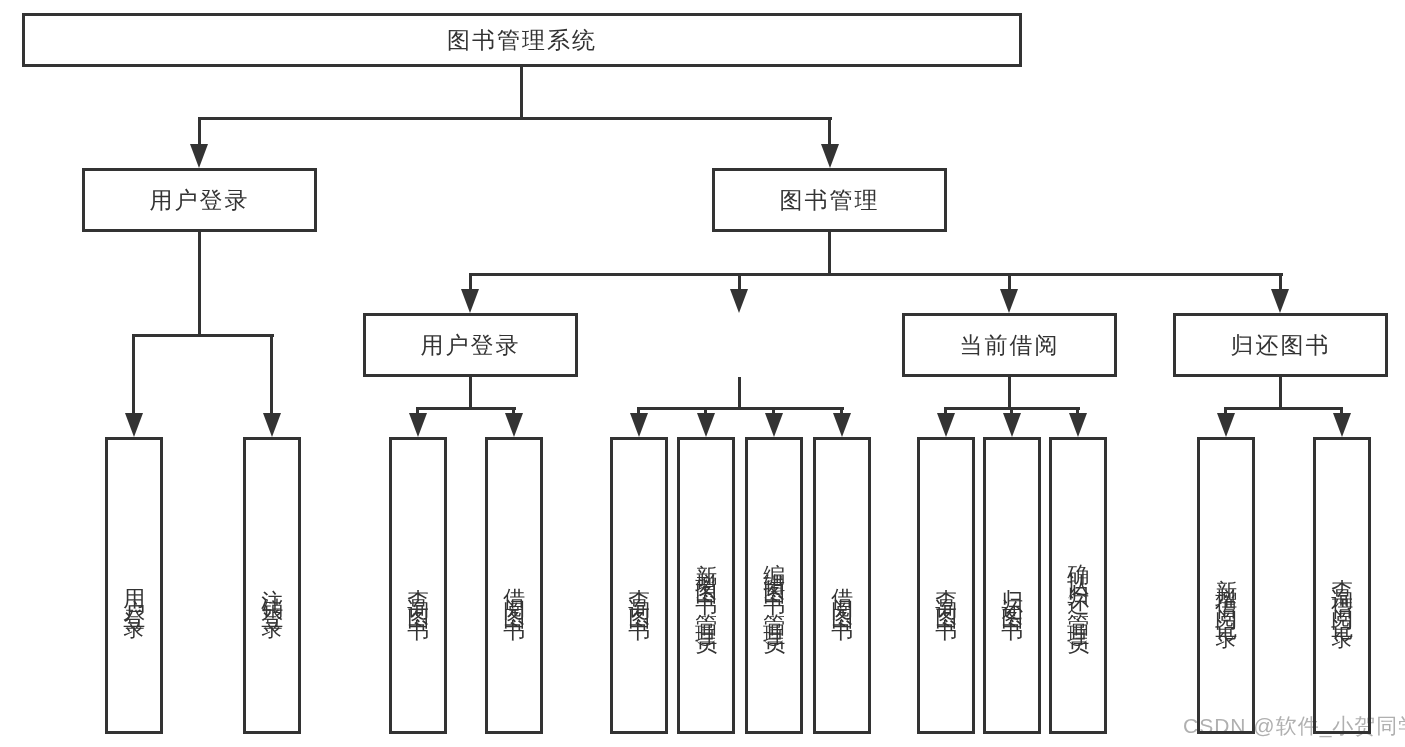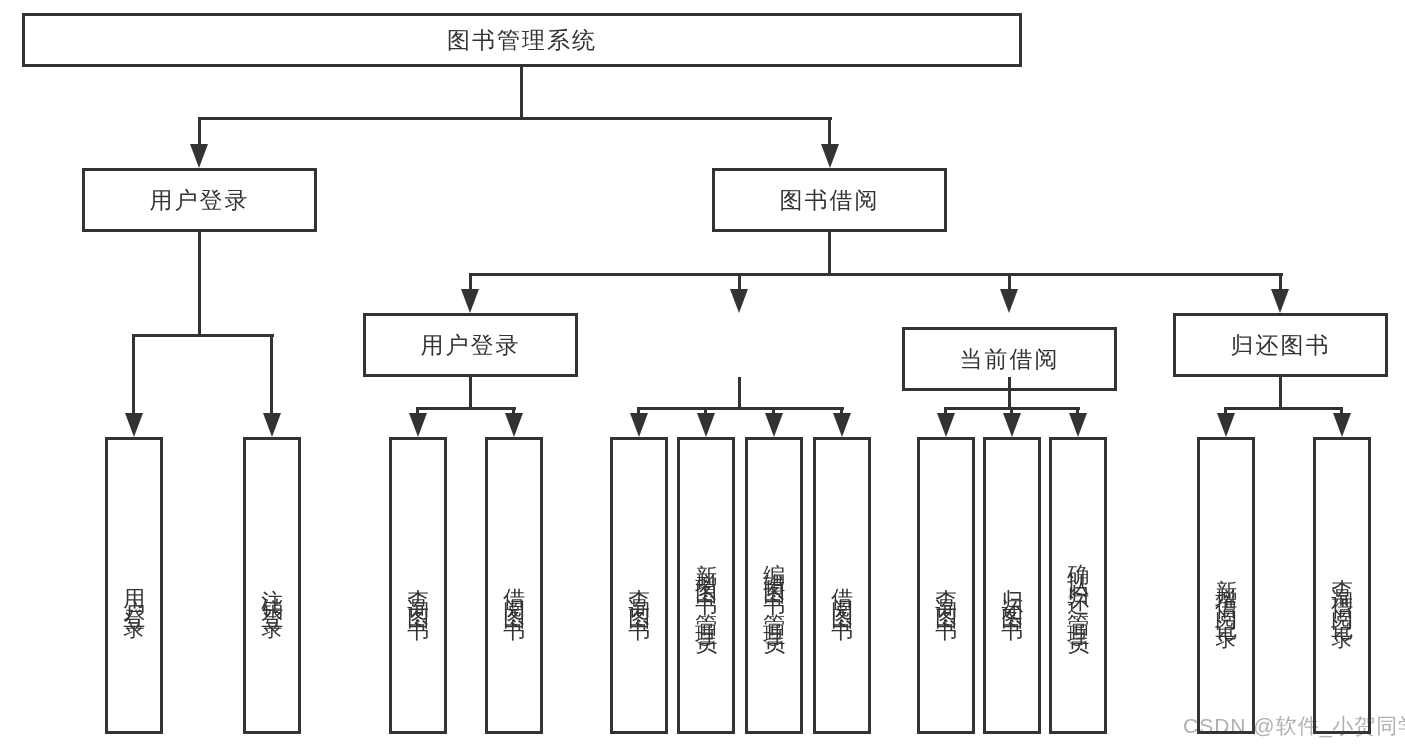--- a/index.html
+++ b/index.html
@@ -57,27 +57,27 @@
 <div id="canvas">
 
   <div class="box" style="left:22px;top:13px;width:1000px;height:54px">
     <span class="hlabel">图书管理系统</span>
   </div>
 
   <div class="box" style="left:82px;top:168px;width:235px;height:64px">
     <span class="hlabel">用户登录</span>
   </div>
   <div class="box" style="left:712px;top:168px;width:235px;height:64px">
-    <span class="hlabel">图书借阅</span>
+    <span class="hlabel">图书管理</span>
   </div>
 
   <div class="box" style="left:363px;top:313px;width:215px;height:64px">
     <span class="hlabel">用户登录</span>
   </div>
-  <div class="box" style="left:902px;top:327px;width:215px;height:64px">
+  <div class="box" style="left:902px;top:313px;width:215px;height:64px">
     <span class="hlabel">当前借阅</span>
   </div>
   <div class="box" style="left:1173px;top:313px;width:215px;height:64px">
     <span class="hlabel">归还图书</span>
   </div>
 
   <div class="box leaf" style="left:105px;top:437px;width:58px;height:297px">
     <span class="vtext">用户登录</span>
   </div>
   <div class="box leaf" style="left:243px;top:437px;width:58px;height:297px">

